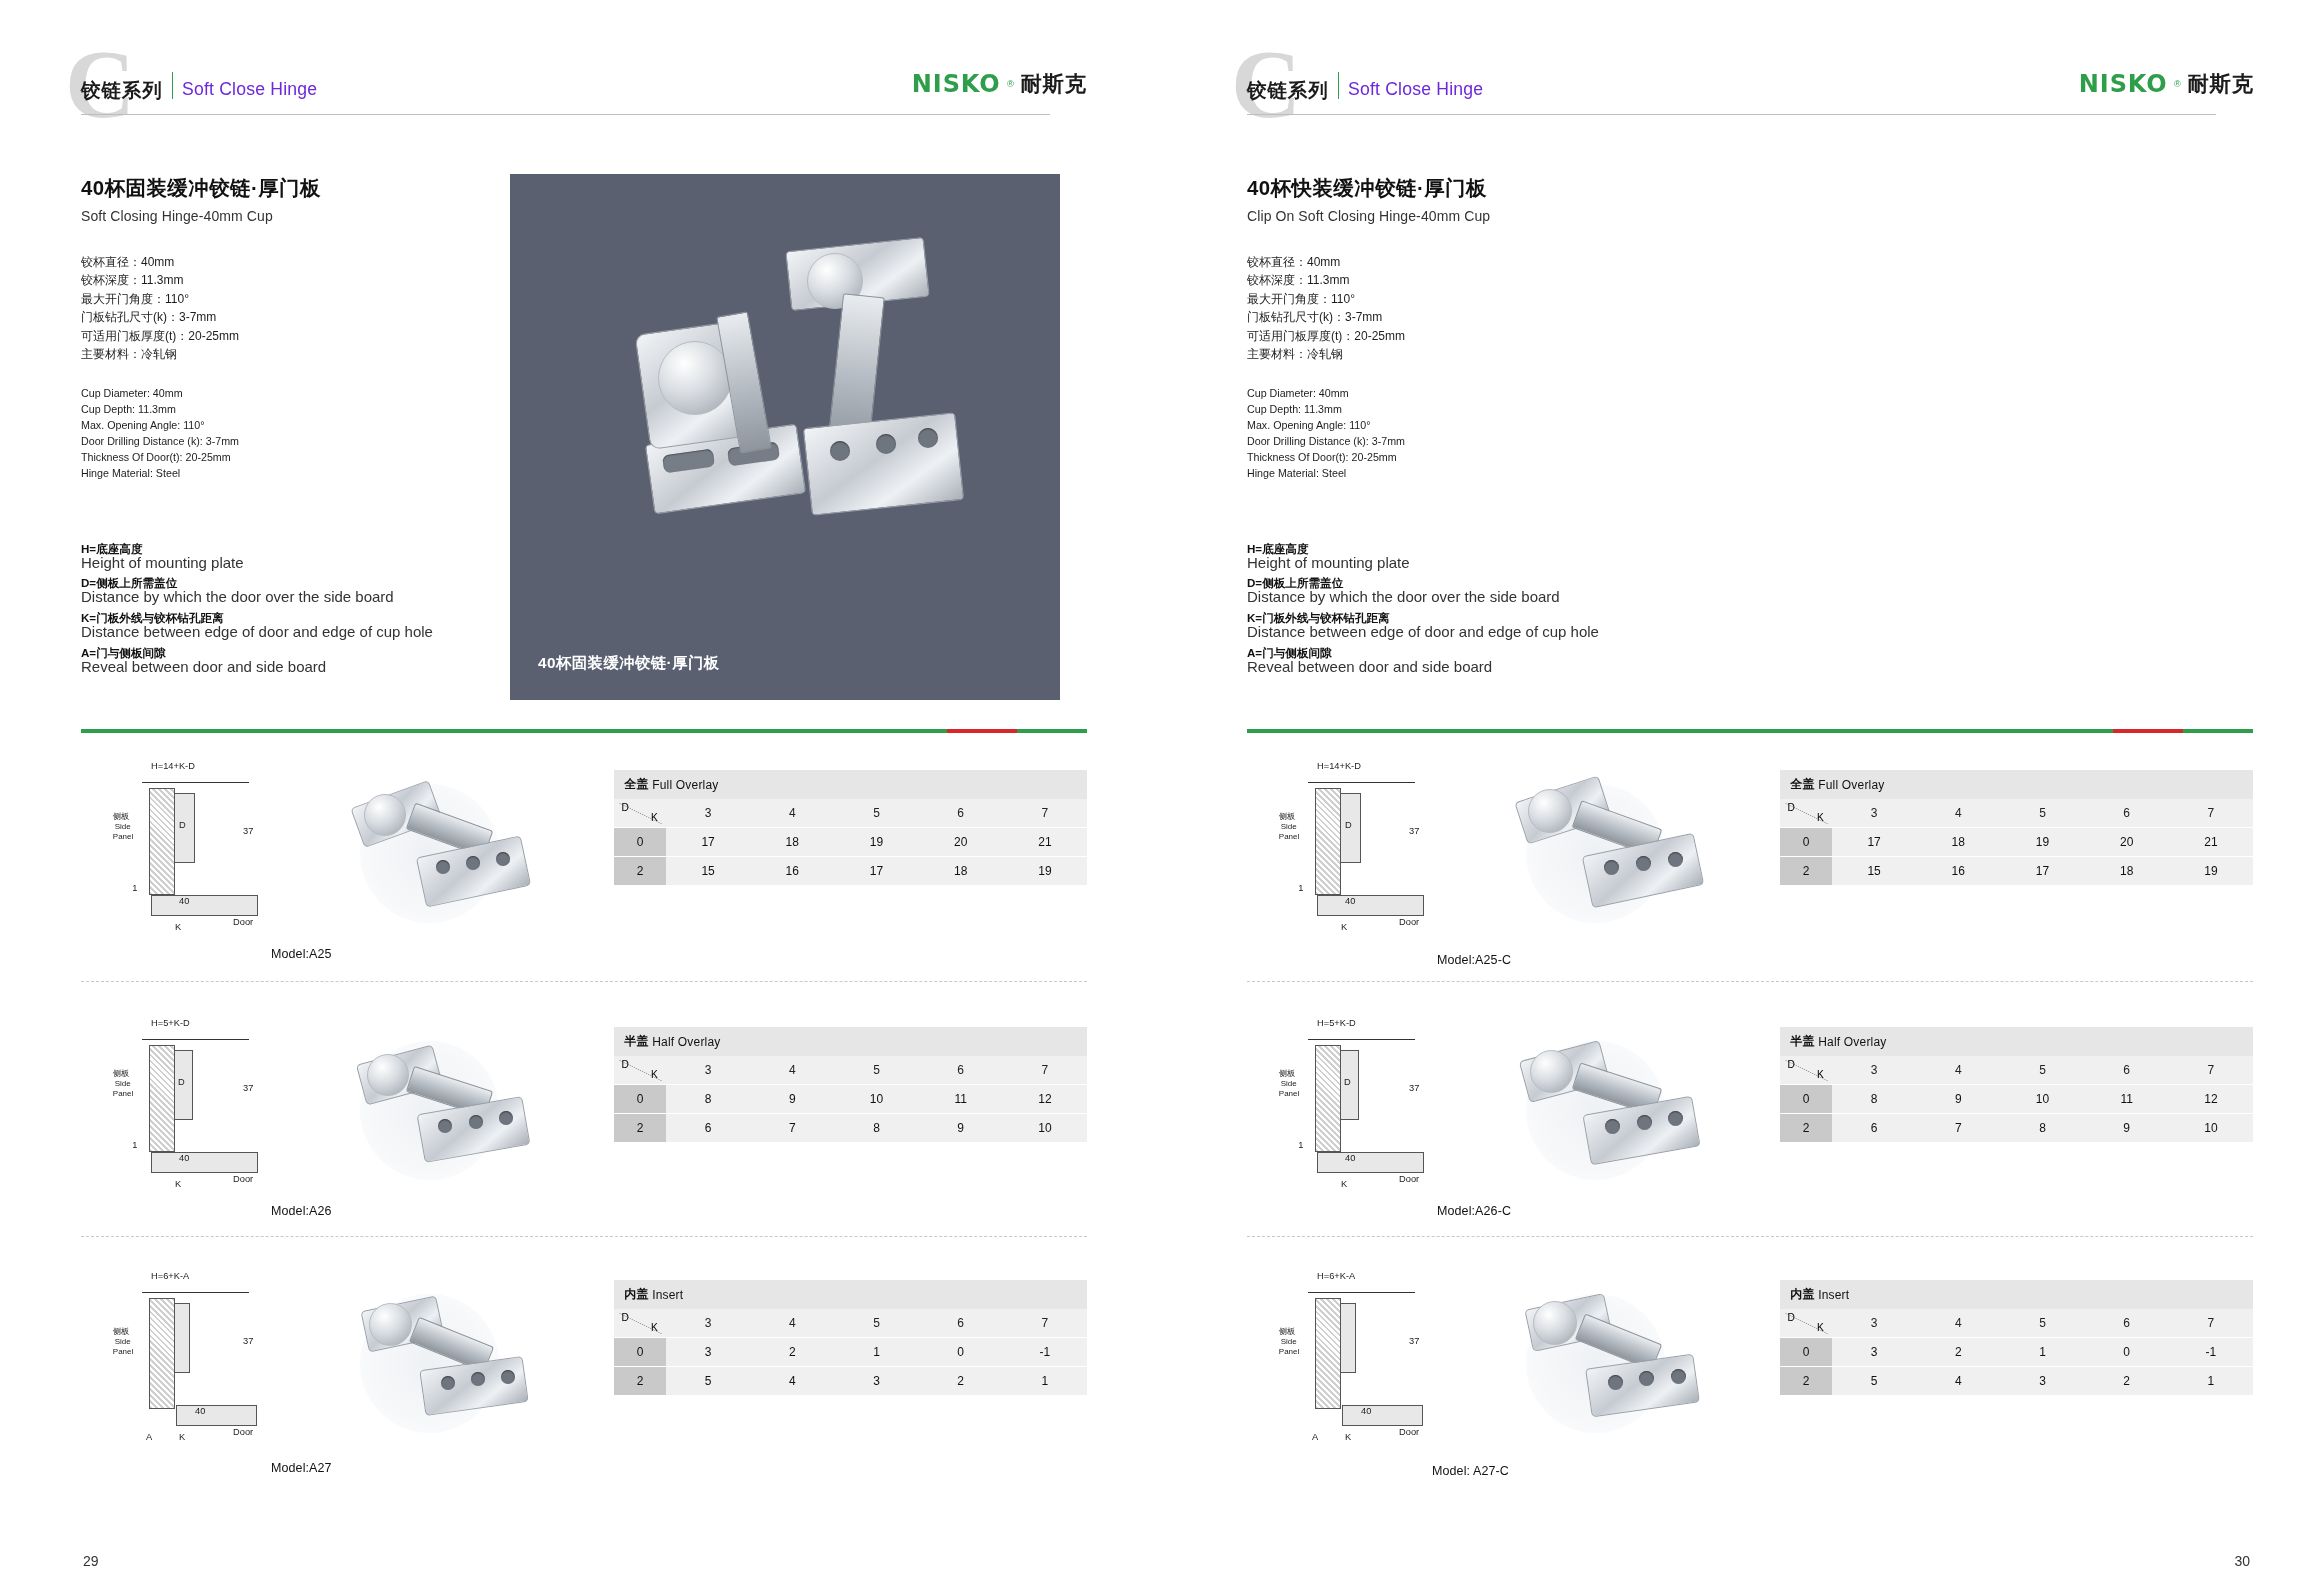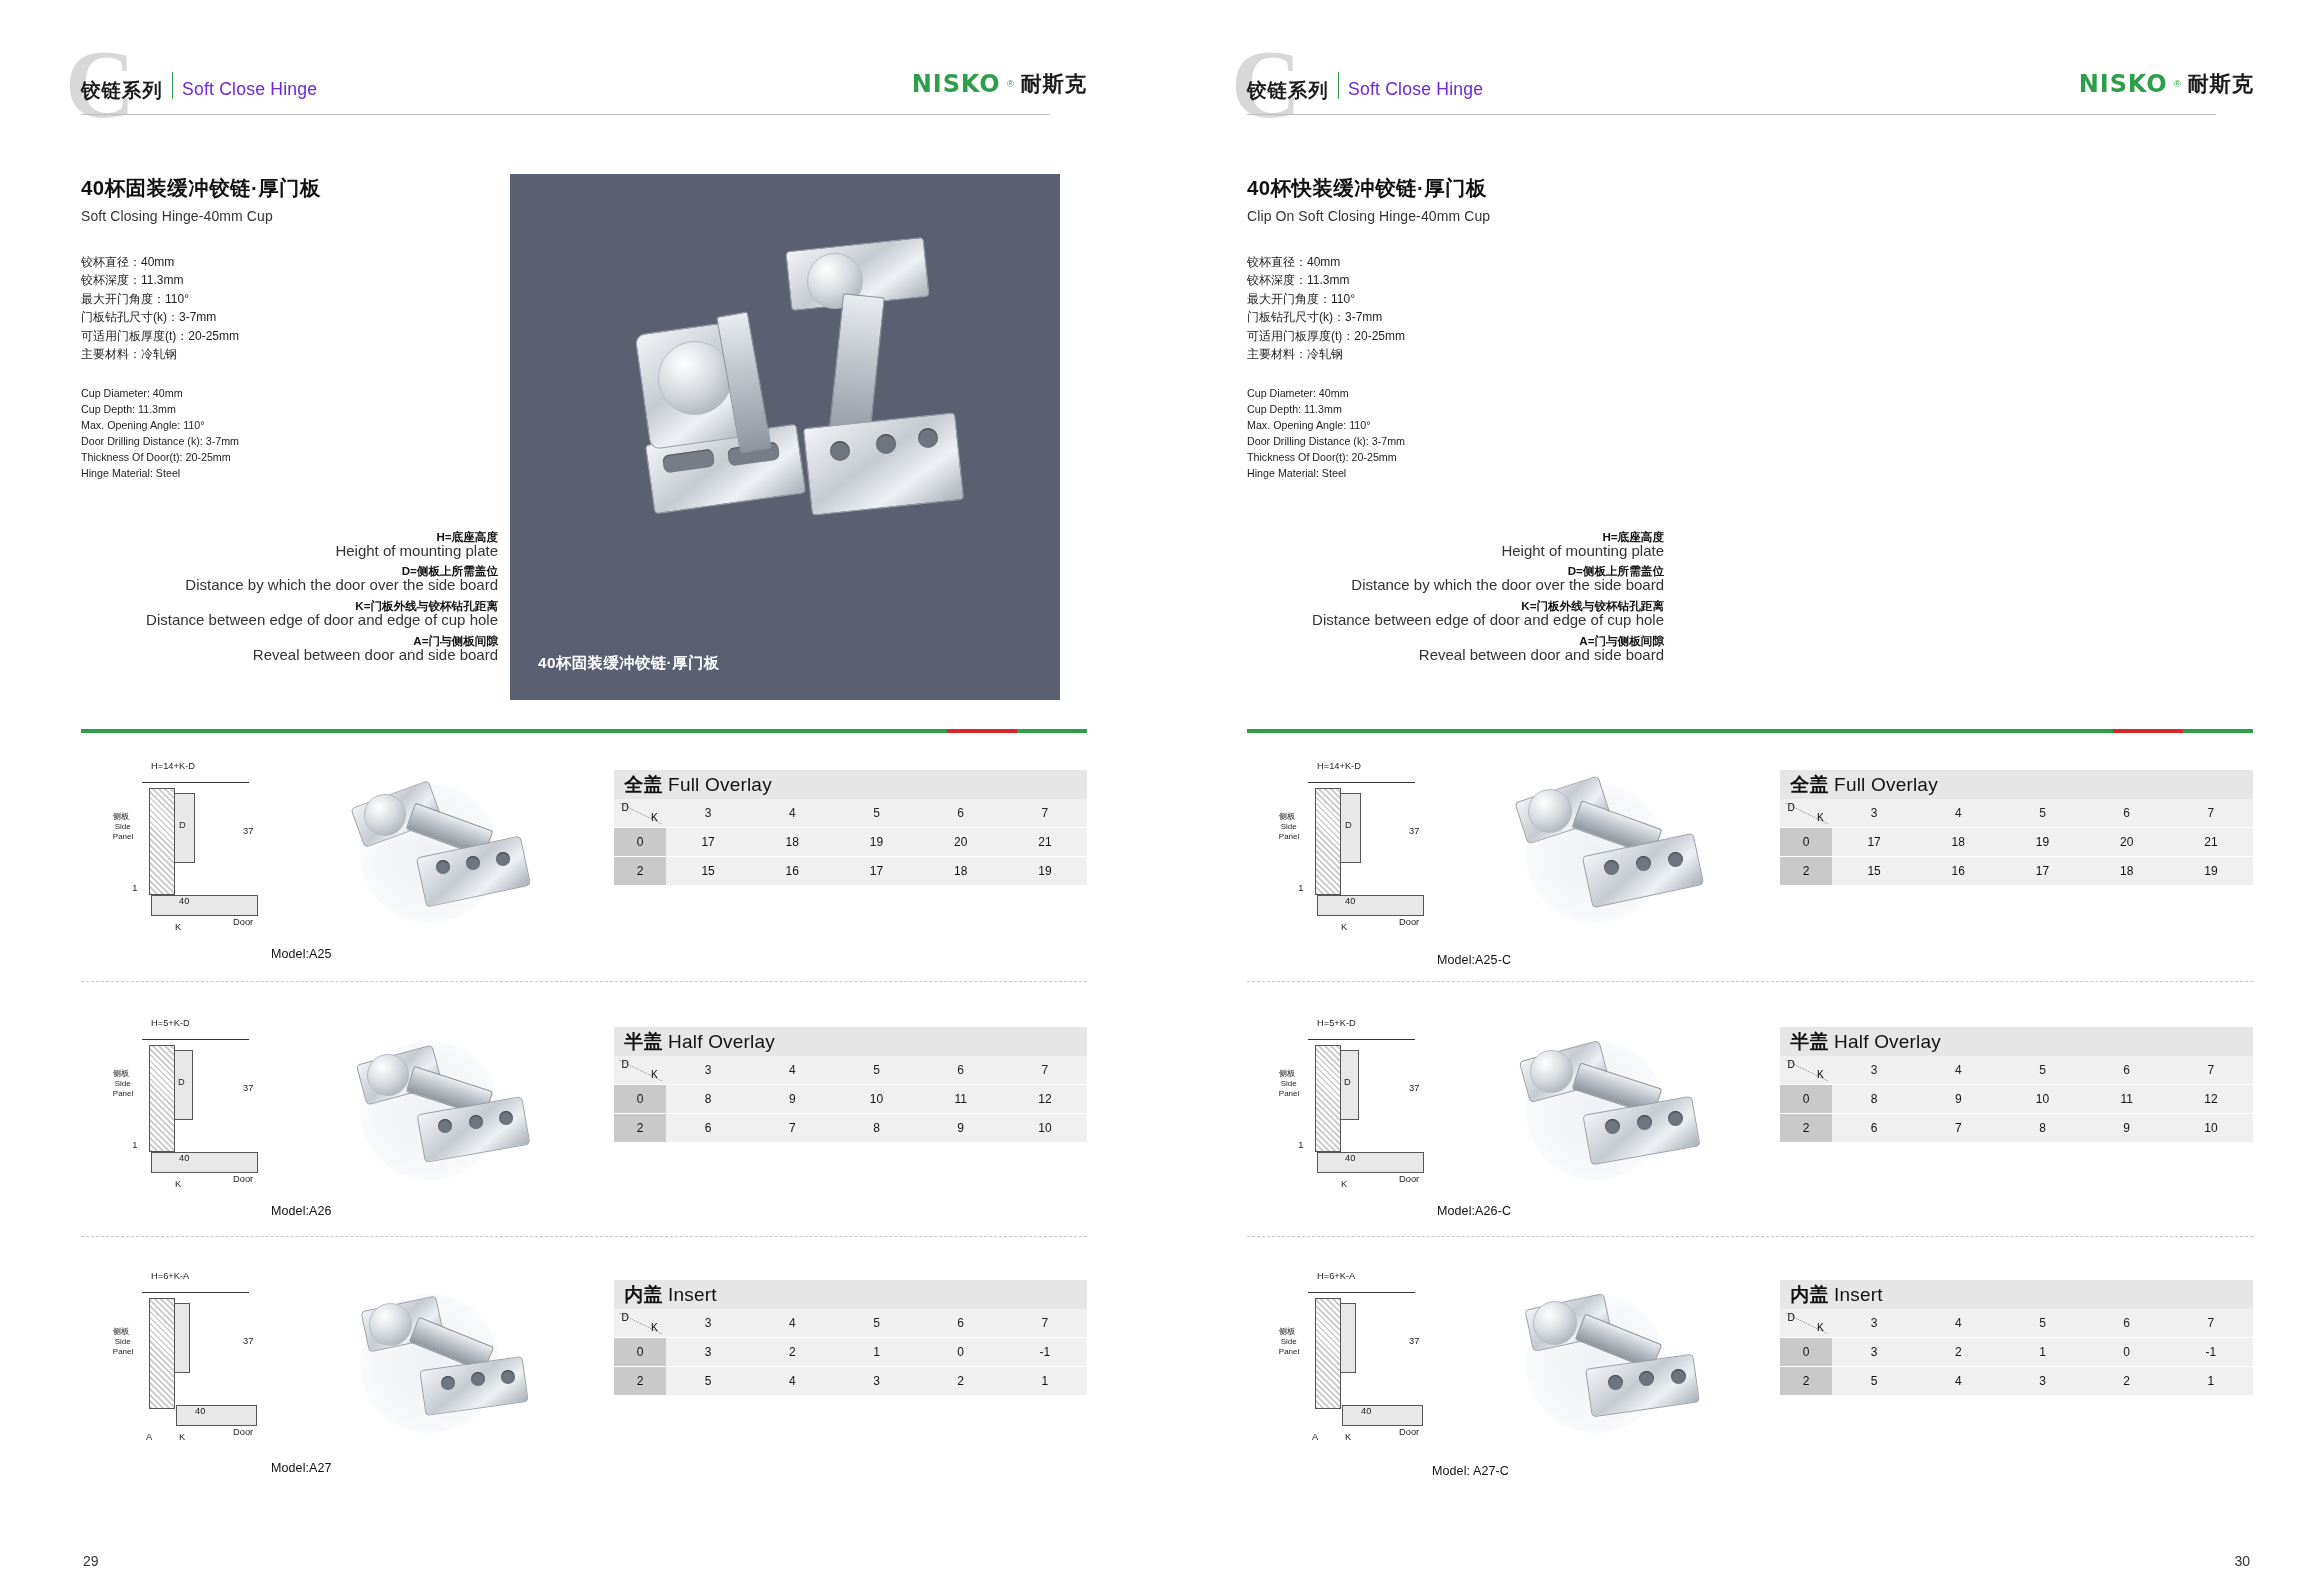--- a/index.html
+++ b/index.html
@@ -40,21 +40,21 @@
   .logo-mark { font-size: 24px; font-weight: bold; color: #2e9e4a; letter-spacing: 0.9px; font-family: "DejaVu Sans", sans-serif; }
   .logo-reg { font-size: 9.3px; vertical-align: super; color: #2e9e4a; }
   .logo-cn { font-size: 21.3px; font-weight: bold; color: #1b1b1b; letter-spacing: 0.9px; }
 
   
   .prod { position: absolute; left: 81px; top: 174px; width: 417px; }
   .prod-title-cn { font-size: 20.4px; font-weight: bold; color: #111; letter-spacing: 0.5px; }
   .prod-title-en { font-size: 14px; color: #333; margin-top: 5.6px; letter-spacing: 0.1px; }
   .spec-cn { margin-top: 29px; font-size: 12px; line-height: 18.5px; color: #1d1d1d; }
   .spec-en { margin-top: 21.3px; font-size: 10.7px; line-height: 16px; color: #1d1d1d; }
-  .legend { margin-top: 48px; text-align: right; }
+  .legend { margin-top: 60px; }
   .legend-row { margin-bottom: 5.6px; }
   .legend-cn { font-size: 11.6px; font-weight: bold; color: #111; line-height: 15px; }
   .legend-en { font-size: 15px; color: #333; line-height: 14px; }
 
   
   .photo {
     position: absolute; top: 174px; width: 550px; height: 526px;
     background: #5a6070; overflow: hidden;
   }
   .photo.left { left: 510px; }
@@ -101,21 +101,21 @@
   .hinge-img { position: absolute; left: 223px; top: 9.3px; width: 288px; height: 176px; }
   .halo {
     position: absolute; left: 56px; top: 18.5px; width: 139px; height: 139px;
     border-radius: 50%; background: radial-gradient(circle,#eef1f4 0%,#f7f8fa 60%,#ffffff 100%);
   }
 
   
   .tbl { position: absolute; left: 533px; top: 14px; width: 473px; }
   .tbl-head {
     height: 29px; background: #e6e6e6; display: flex; align-items: center;
-    padding-left: 10.2px; font-size: 19px; color: #111; letter-spacing: 0.2px;
+    padding-left: 10.2px; font-size: 12px; color: #111; letter-spacing: 0.2px;
   }
   .tbl-head b { font-weight: bold; }
   .tbl-grid { display: grid; grid-template-columns: 52px repeat(5, 1fr); }
   .cellh {
     height: 29px; display: flex; align-items: center; justify-content: center;
     font-size: 12px; color: #222; border-bottom: 0.9px solid #fff; background: #f0f0f0;
   }
   .cell-dk {
     position: relative; height: 29px; background: #f0f0f0; border-bottom: 0.9px solid #fff;
   }

